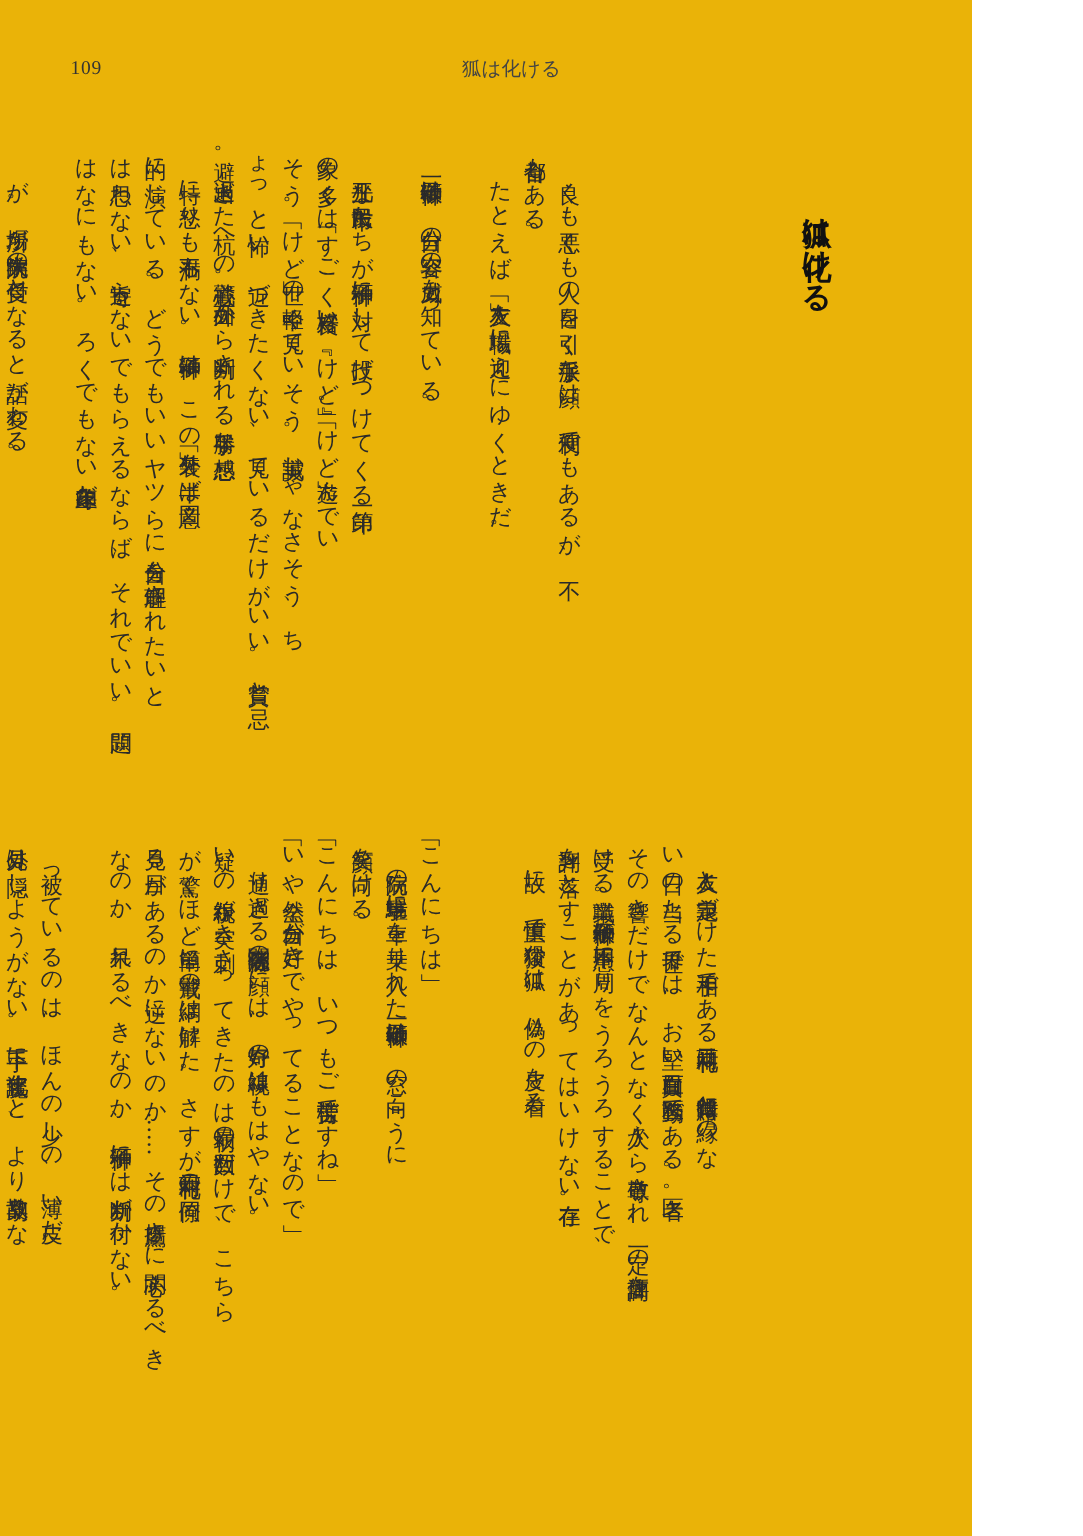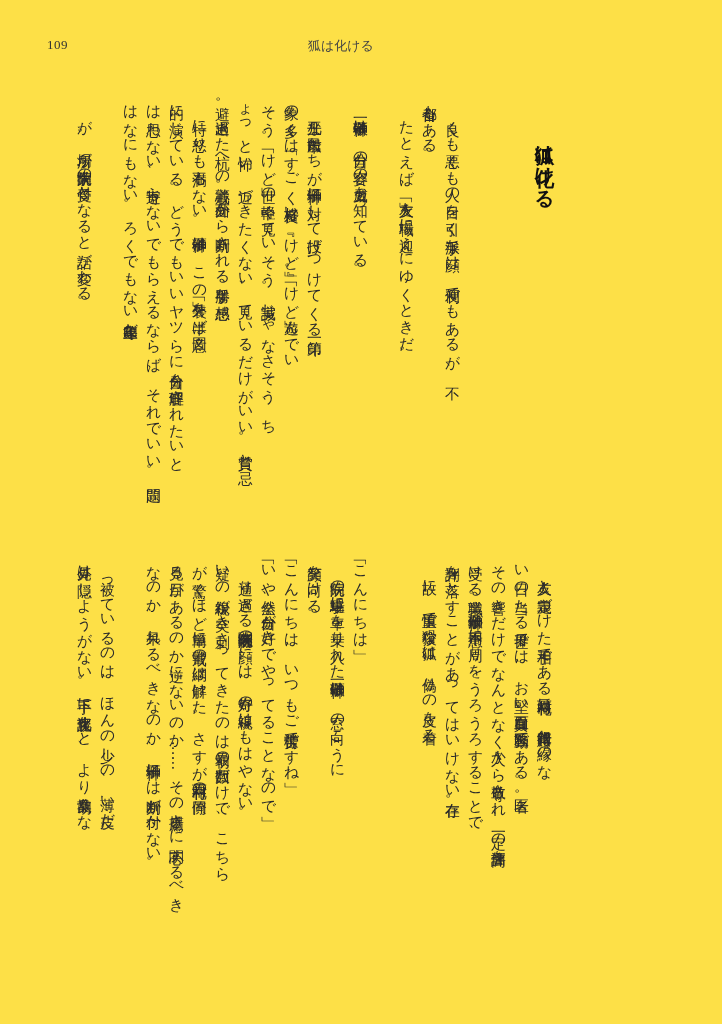--- a/index.html
+++ b/index.html
@@ -1,21 +1,21 @@
 <!DOCTYPE html>
 <html><head>
   <meta charset="utf-8">
   <style>
     html, body { margin: 0; padding: 0; background: #ffffff; }
     .page {
       position: relative;
-      width: 722px;
+      width: 648px;
       height: 1024px;
       overflow: hidden;
-      background: #fde047;
+      background: #eab308;
       color: #2a2a2a;
       font-family: "DejaVu Serif", "Liberation Serif", serif;
     }
     .page-number {
       position: absolute;
       left: 47px;
       top: 37px;
       font-size: 13px;
       letter-spacing: 0.5px;
       color: #333333;

